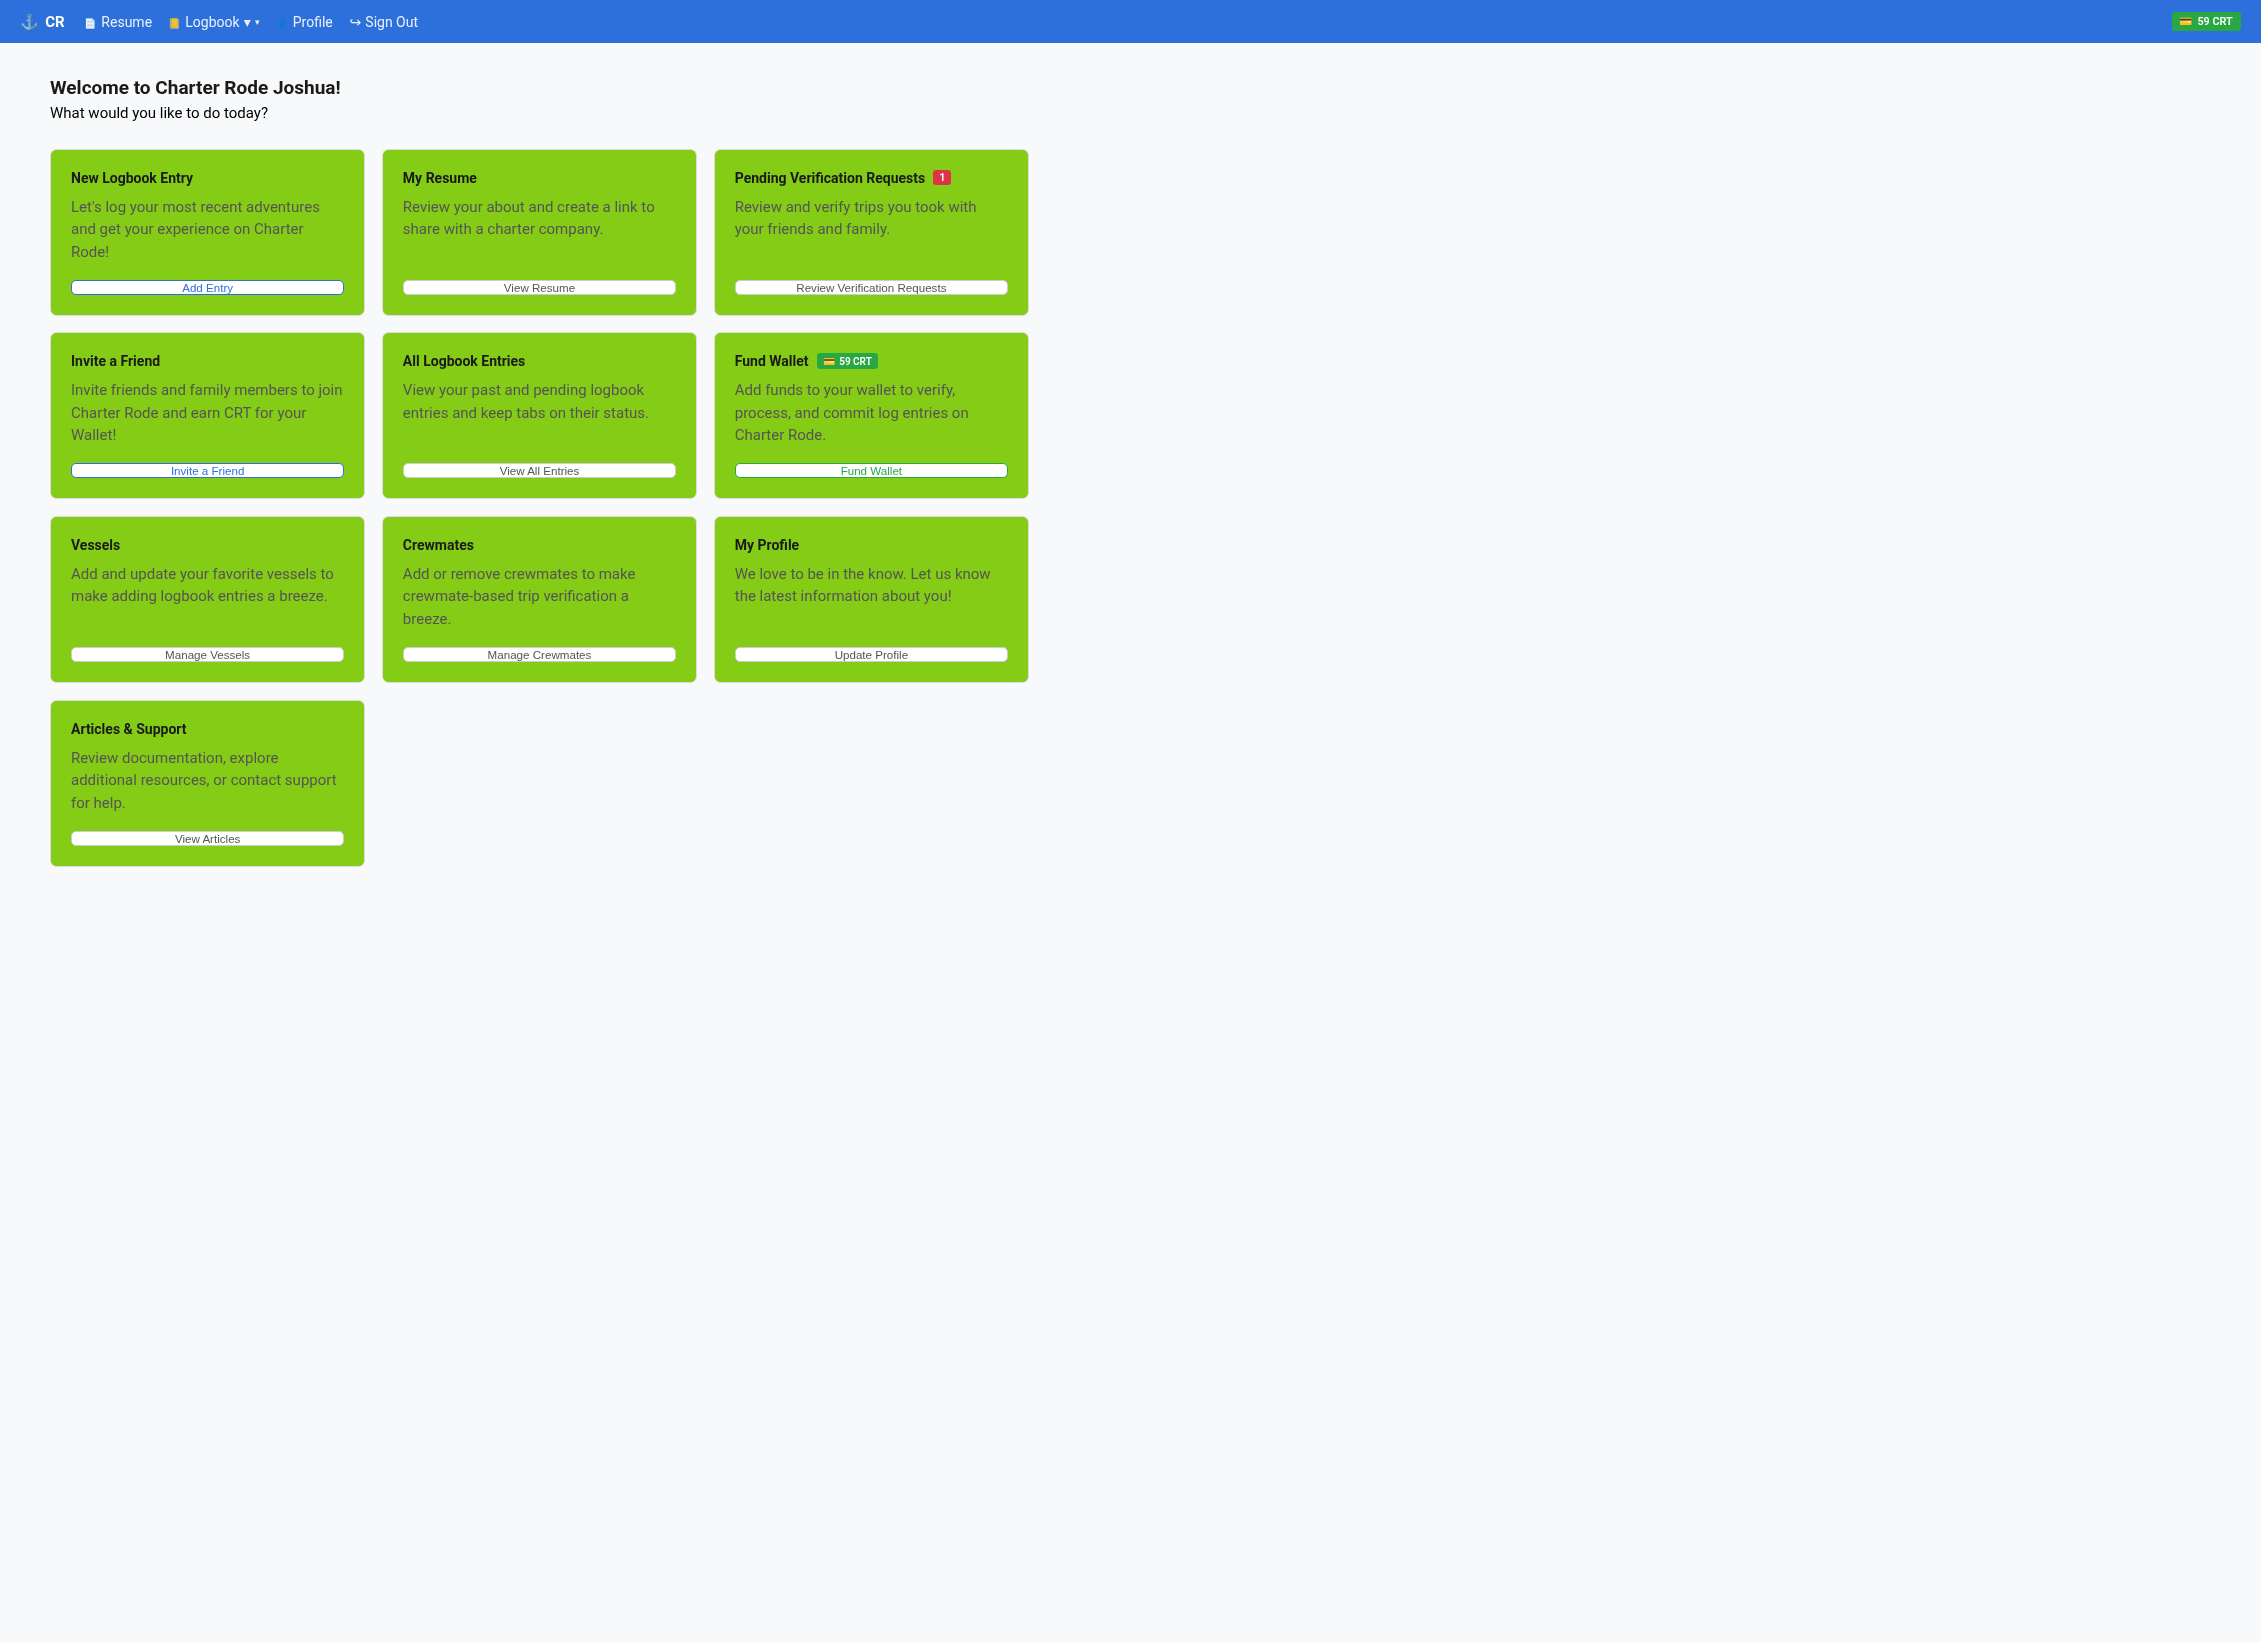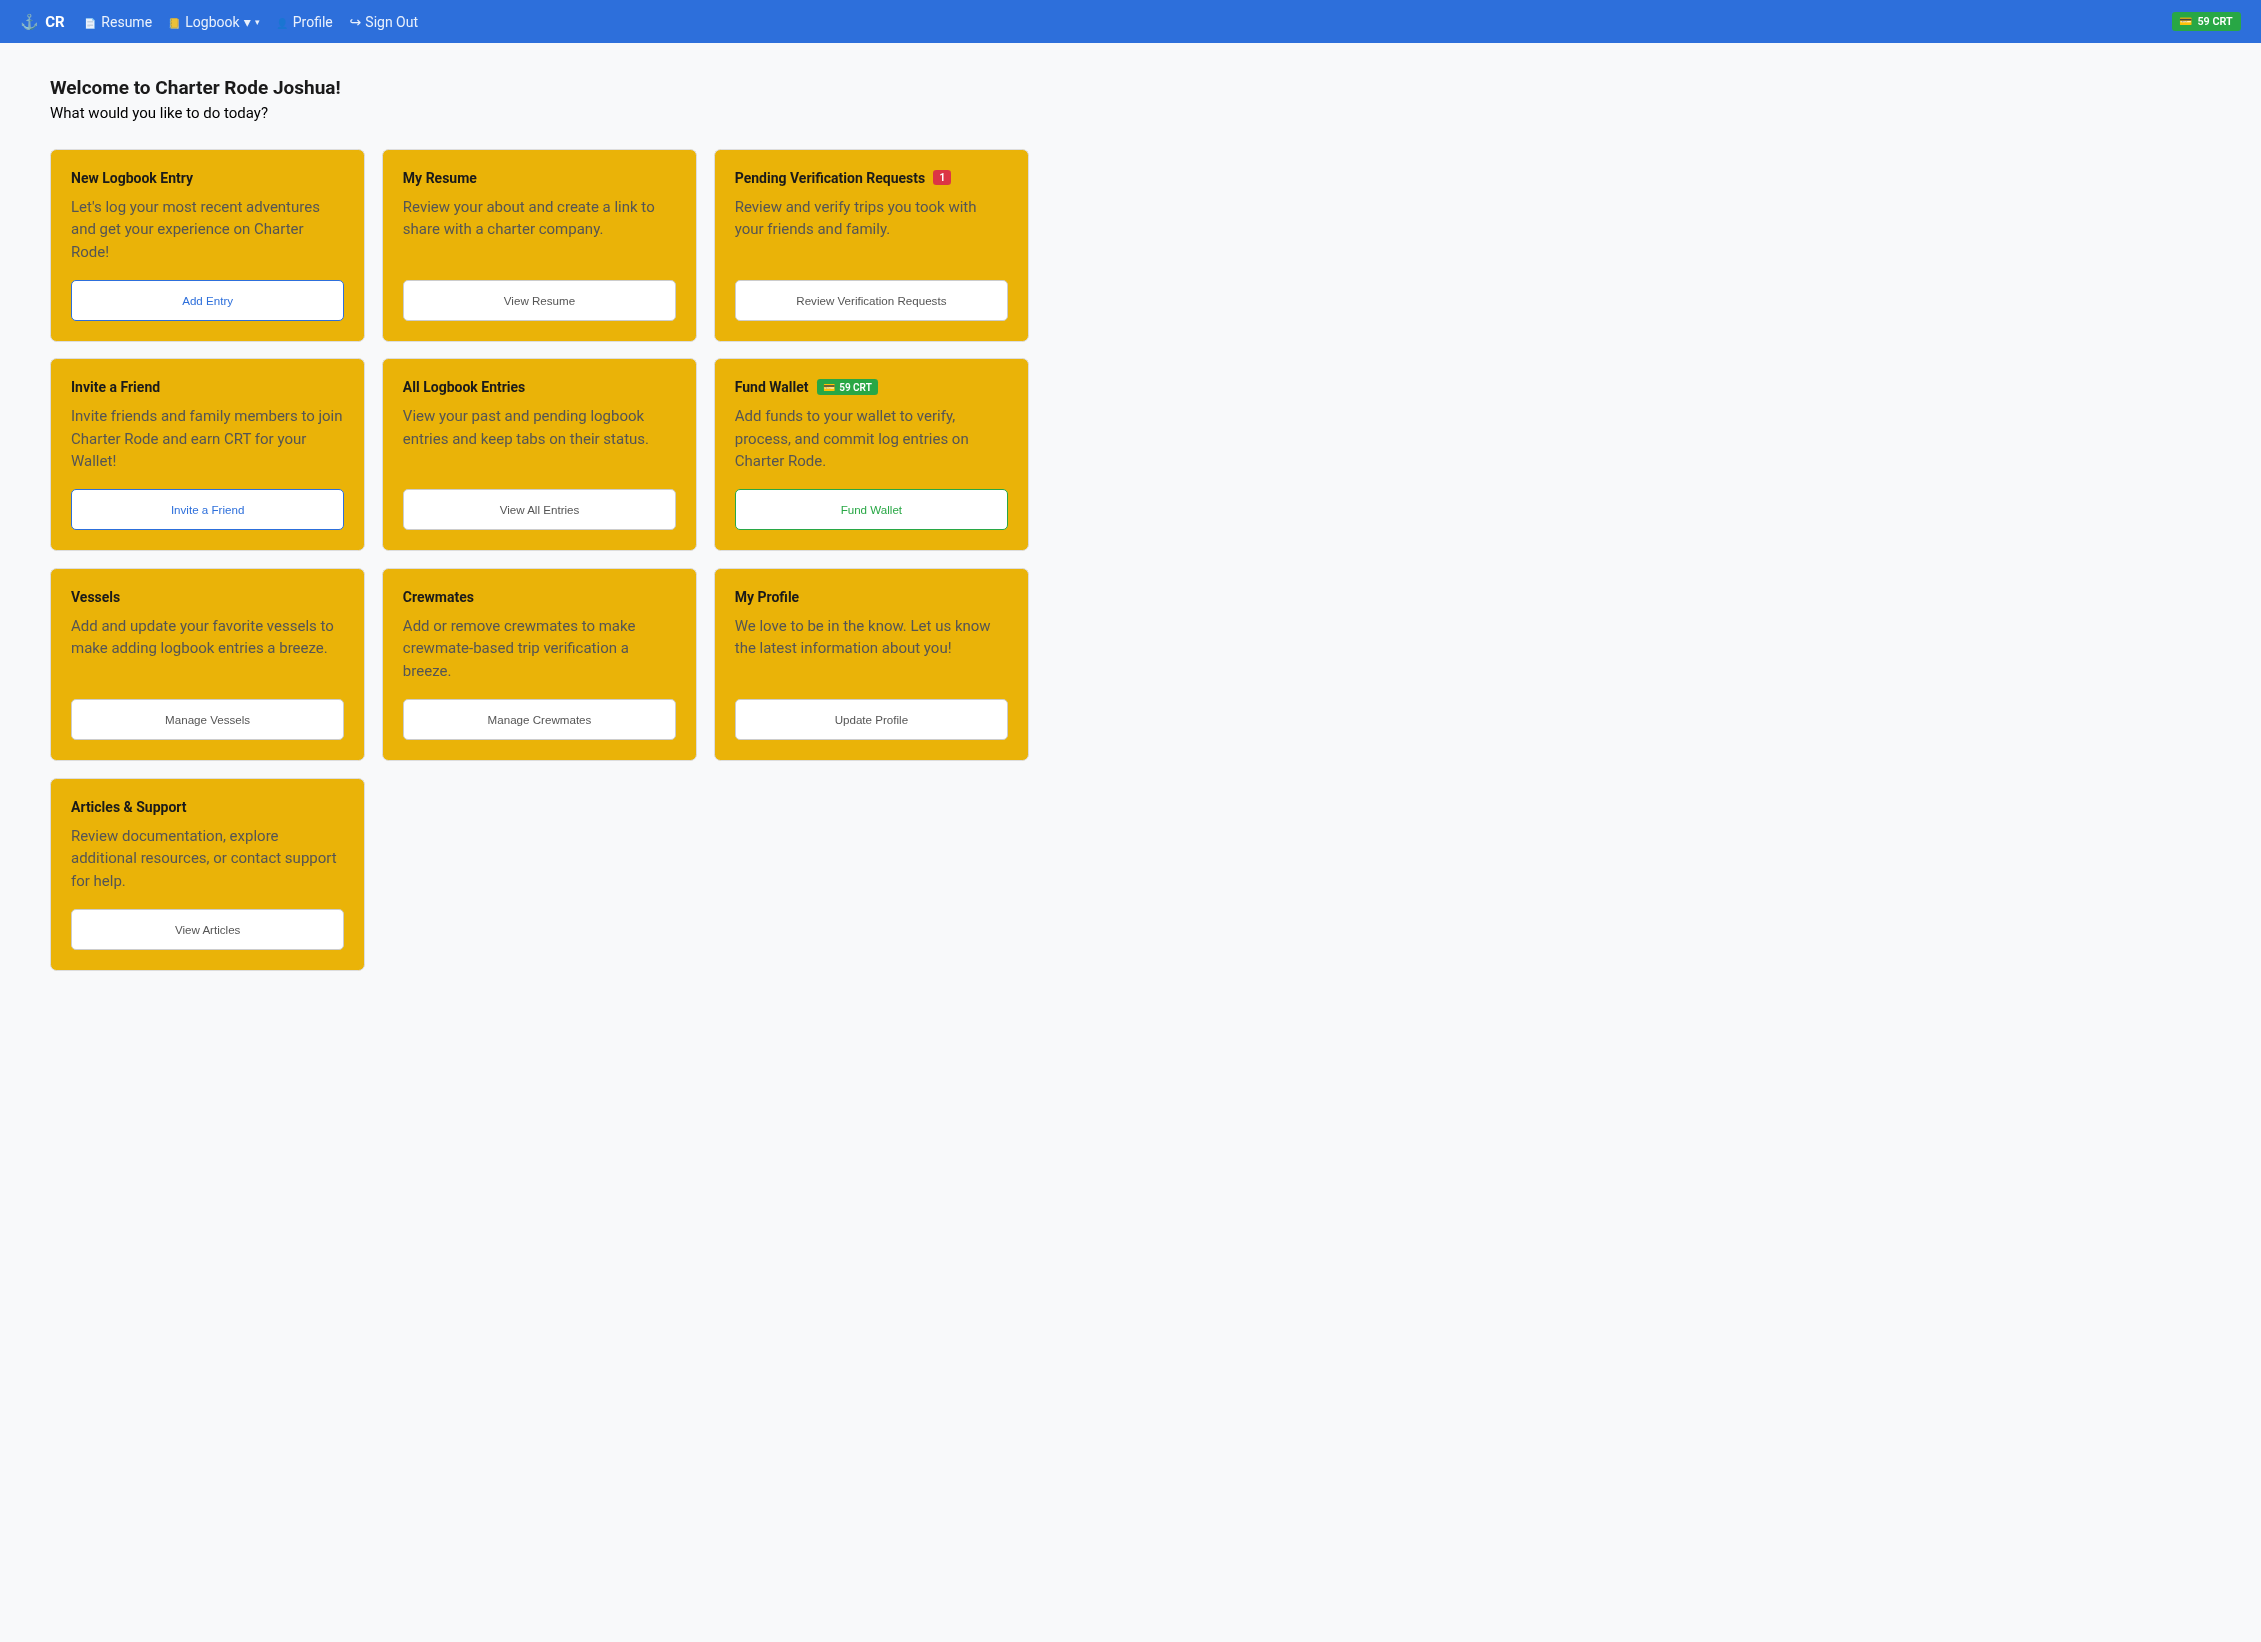--- a/index.html
+++ b/index.html
@@ -32,21 +32,21 @@
 
     
     main { padding: 33px 50px; max-width: 1079px; }
     h1 { font-size: 19px; font-weight: 700; color: #1a1a1a; margin-bottom: 5px; }
     .subtitle { color: #000000; font-size: 15px; margin-bottom: 26.6px; }
 
     
     .grid { display: grid; grid-template-columns: repeat(3, 1fr); gap: 16.6px; }
 
     .card {
-      background: #eab308;
+      background: #84cc16;
       border: 0.8px solid #ddd;
       border-radius: 6.6px;
       padding: 20px;
       display: flex;
       flex-direction: column;
     }
     .card-header {
       display: flex; align-items: center; gap: 8.3px;
       margin-bottom: 10px;
     }
@@ -57,21 +57,21 @@
       background: #dc3545; color: white; border-radius: 3.3px;
       font-size: 10px; font-weight: 700; padding: 1.7px 5.8px; min-width: 18px; text-align: center;
     }
     .badge-green {
       background: #28a745; color: white; border-radius: 3.3px;
       font-size: 10px; font-weight: 600; padding: 2.5px 6.6px;
       display: flex; align-items: center; gap: 3.3px;
     }
 
     .btn {
-      display: block; width: 100%; padding: 13px; border-radius: 5px;
+      display: block; width: 100%; padding: 0; border-radius: 5px;
       border: 0.8px solid #ccc; background: white; font-size: 11.6px;
       cursor: pointer; text-align: center; color: #555;
     }
     .btn-primary { color: #2d6fdb; border-color: #2d6fdb; }
     .btn-green { color: #28a745; border-color: #28a745; }
     .doc-icon::before { content: '📄'; font-size: 10px; }
     .book-icon::before { content: '📒'; font-size: 10px; }
     .person-icon::before { content: '👤'; font-size: 10px; }
     .caret::after { content: ' ▾'; font-size: 9px; }
   </style>

